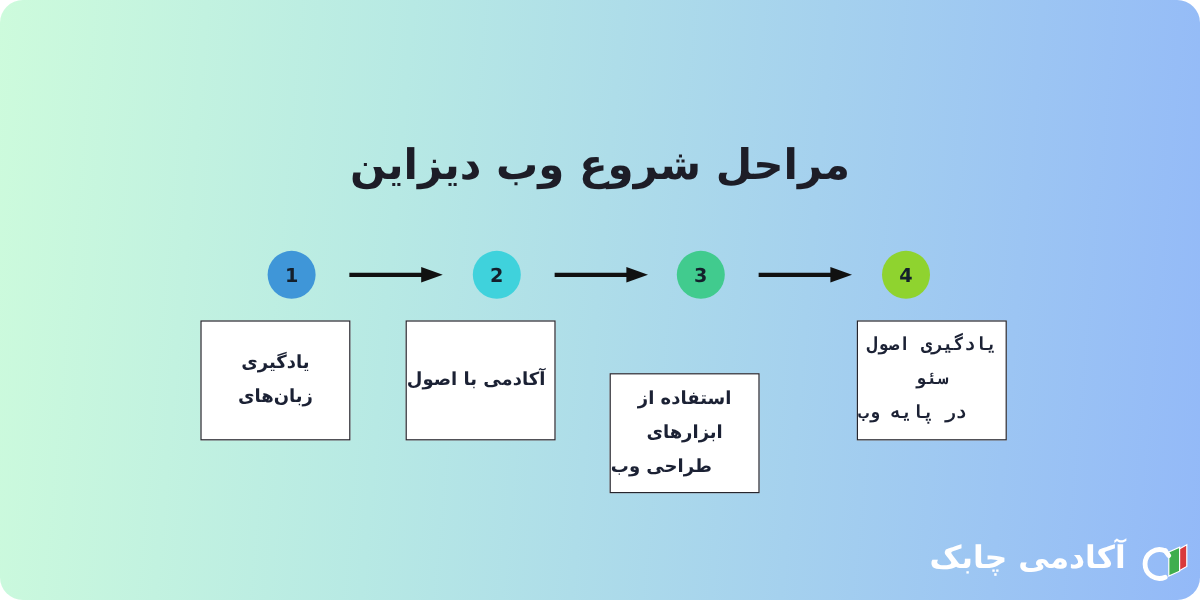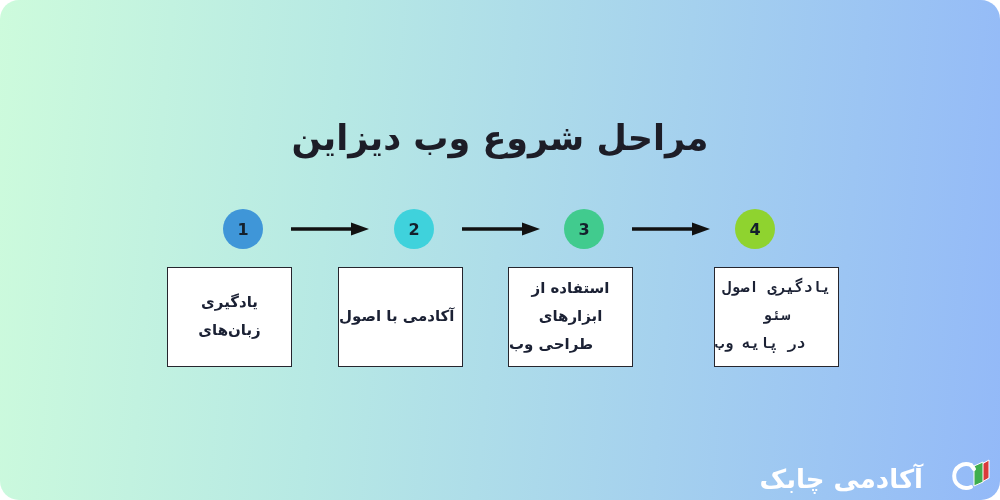--- a/index.html
+++ b/index.html
@@ -31,24 +31,24 @@
     position:absolute;top:222px;width:78px;height:14px;
   }
   .a1{left:291px;} .a2{left:462px;} .a3{left:632px;}
   .card{
     position:absolute;top:267px;width:125px;height:100px;box-sizing:border-box;
     background:var(--card-bg,#ffffff);border:1.5px solid var(--card-border,#26262e);
     display:flex;flex-direction:column;align-items:flex-end;justify-content:center;
     direction:rtl;text-align:center;
     font-size:15px;font-weight:bold;color:var(--text,#1b2134);line-height:1.85;
   }
-  .b1{left:167px;} .b2{left:338px;} .b3{left:508px;} .b4{left:714px;font-family:Liberation Mono, monospace;}
+  .b1{left:167px;} .b2{left:338px;} .b3{left:508px;margin-top:44px;} .b4{left:714px;font-family:Liberation Mono, monospace;}
   .logo{
     position:absolute;right:10px;bottom:6px;height:44px;
-    display:flex;flex-direction:row;align-items:flex-end;direction:rtl;gap:21px;
+    display:flex;flex-direction:row;align-items:flex-start;direction:rtl;gap:6px;
   }
   .logo-text{
     color:var(--logo-text,#ffffff);font-size:26px;font-weight:bold;direction:rtl;
   }
   .logo-mark{width:46px;height:38px;}
 </style>
 </head>
 <body>
 
 <div class="canvas">

